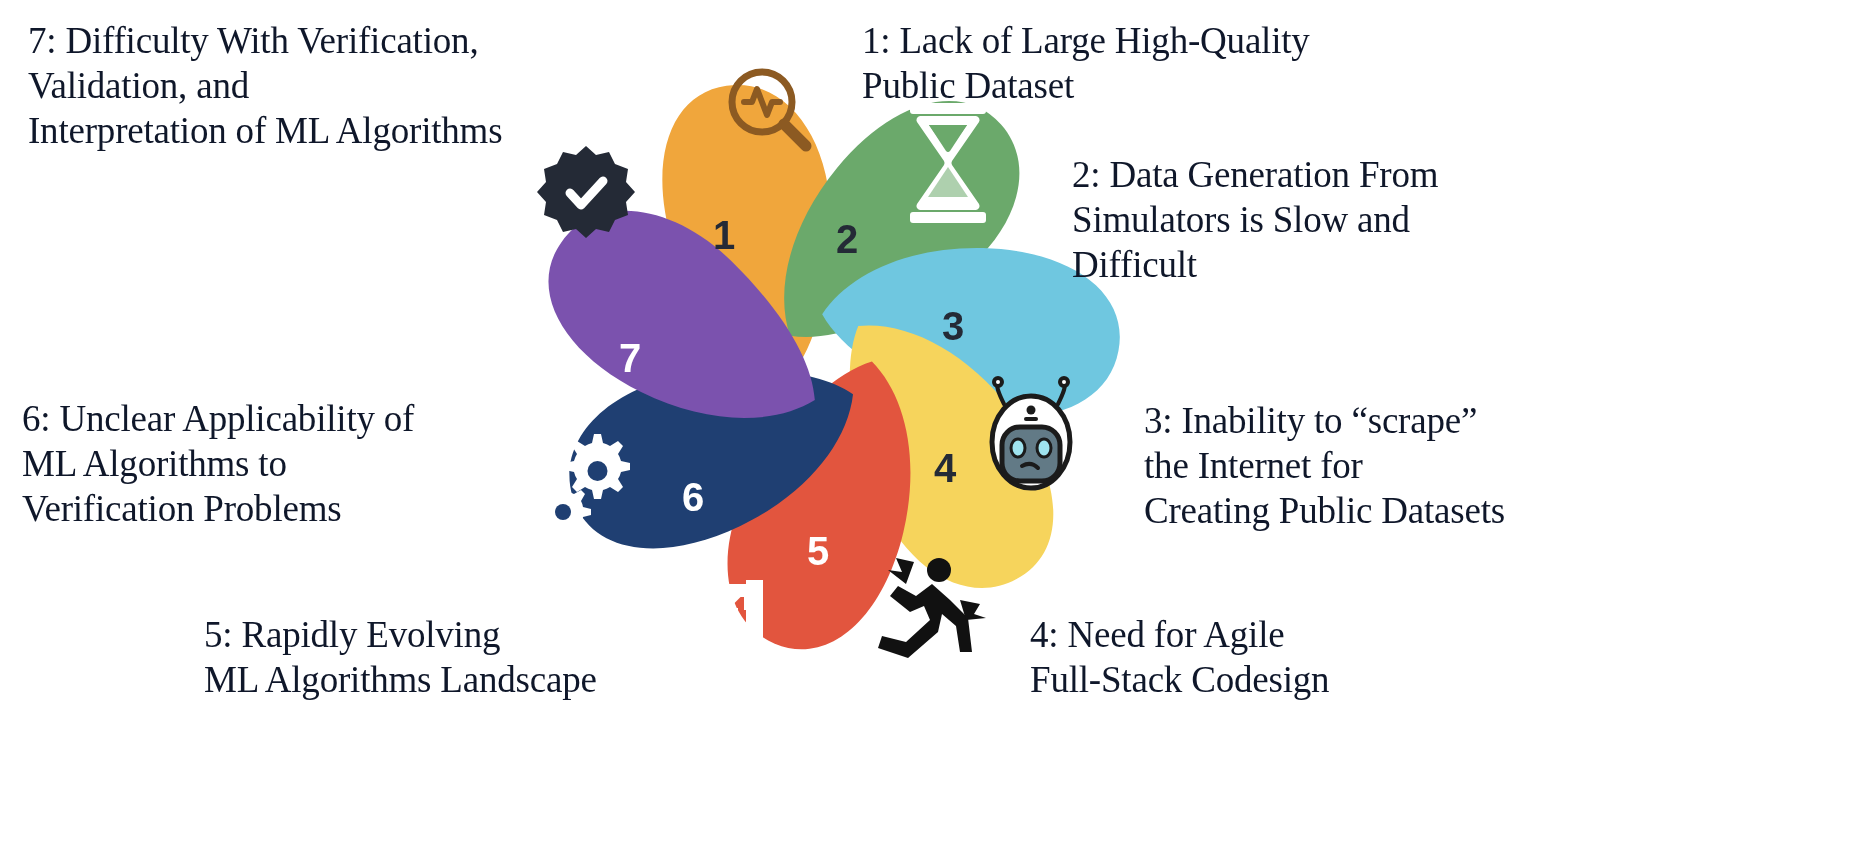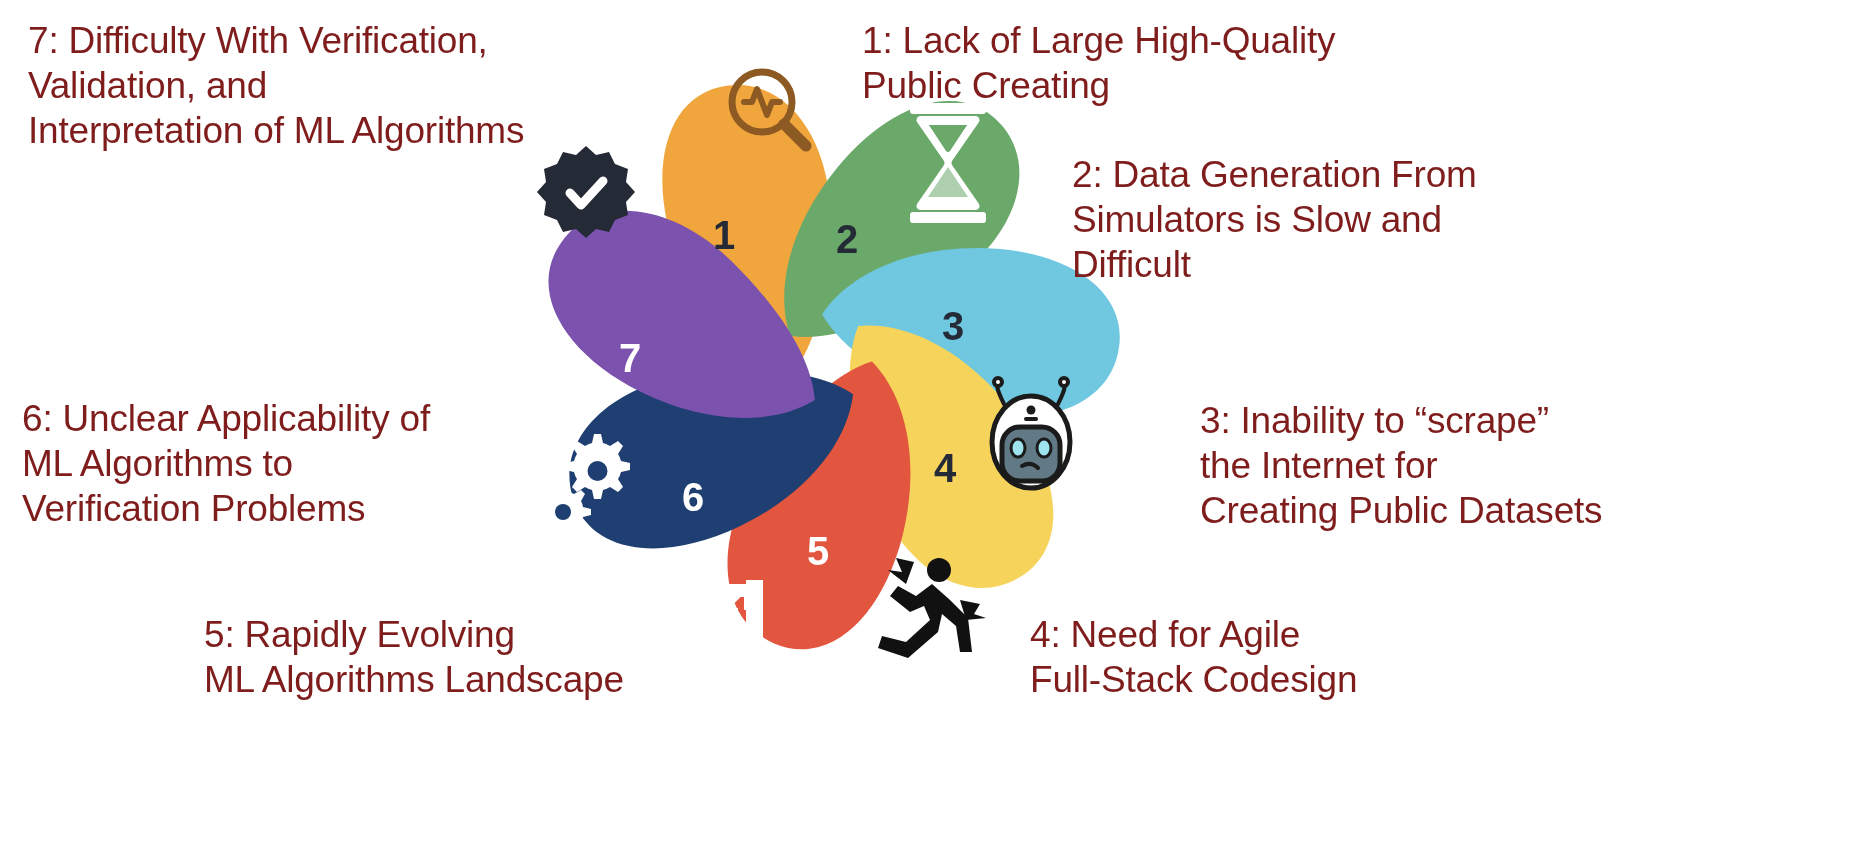--- a/index.html
+++ b/index.html
@@ -28,31 +28,32 @@
     width: 700px;
     height: 700px;
   }
   .wheel svg { display: block; width: 700px; height: 700px; }
 
   .label {
     position: absolute;
     font-size: 37px;
     line-height: 1.22;
     font-weight: 400;
-    color: #7f1d1d;
+    color: #0f172a;
     letter-spacing: -0.2px;
     white-space: pre-line;
+    font-family: Liberation Serif, serif;
   }
   .label.r { text-align: left; }
   .label.l { text-align: left; }
 
   #label-7 { left: 28px;   top: 18px;  width: 600px; }
   #label-1 { left: 862px;  top: 18px;  width: 560px; }
   #label-2 { left: 1072px; top: 152px; width: 470px; }
-  #label-3 { left: 1200px; top: 398px; width: 430px; }
+  #label-3 { left: 1144px; top: 398px; width: 430px; }
   #label-4 { left: 1030px; top: 612px; width: 420px; }
   #label-5 { left: 176px;  top: 612px; width: 520px; margin-left: 28px; }
   #label-6 { left: 22px;   top: 396px; width: 500px; }
 
   .num {
     position: absolute;
     font-size: 40px;
     font-weight: 700;
     line-height: 1;
     pointer-events: none;
@@ -209,21 +210,21 @@
     <span class="num dark" id="num-4">4</span>
     <span class="num light" id="num-5">5</span>
     <span class="num light" id="num-6">6</span>
     <span class="num light" id="num-7">7</span>
   </div>
 
   <div class="label l" id="label-7">7: Difficulty With Verification,
 Validation, and
 Interpretation of ML Algorithms</div>
   <div class="label r" id="label-1">1: Lack of Large High-Quality
-Public Creating</div>
+Public Dataset</div>
   <div class="label r" id="label-2">2: Data Generation From
 Simulators is Slow and
 Difficult</div>
   <div class="label r" id="label-3">3: Inability to “scrape”
 the Internet for
 Creating Public Datasets</div>
   <div class="label r" id="label-4">4: Need for Agile
 Full-Stack Codesign</div>
   <div class="label l" id="label-5">5: Rapidly Evolving
 ML Algorithms Landscape</div>

